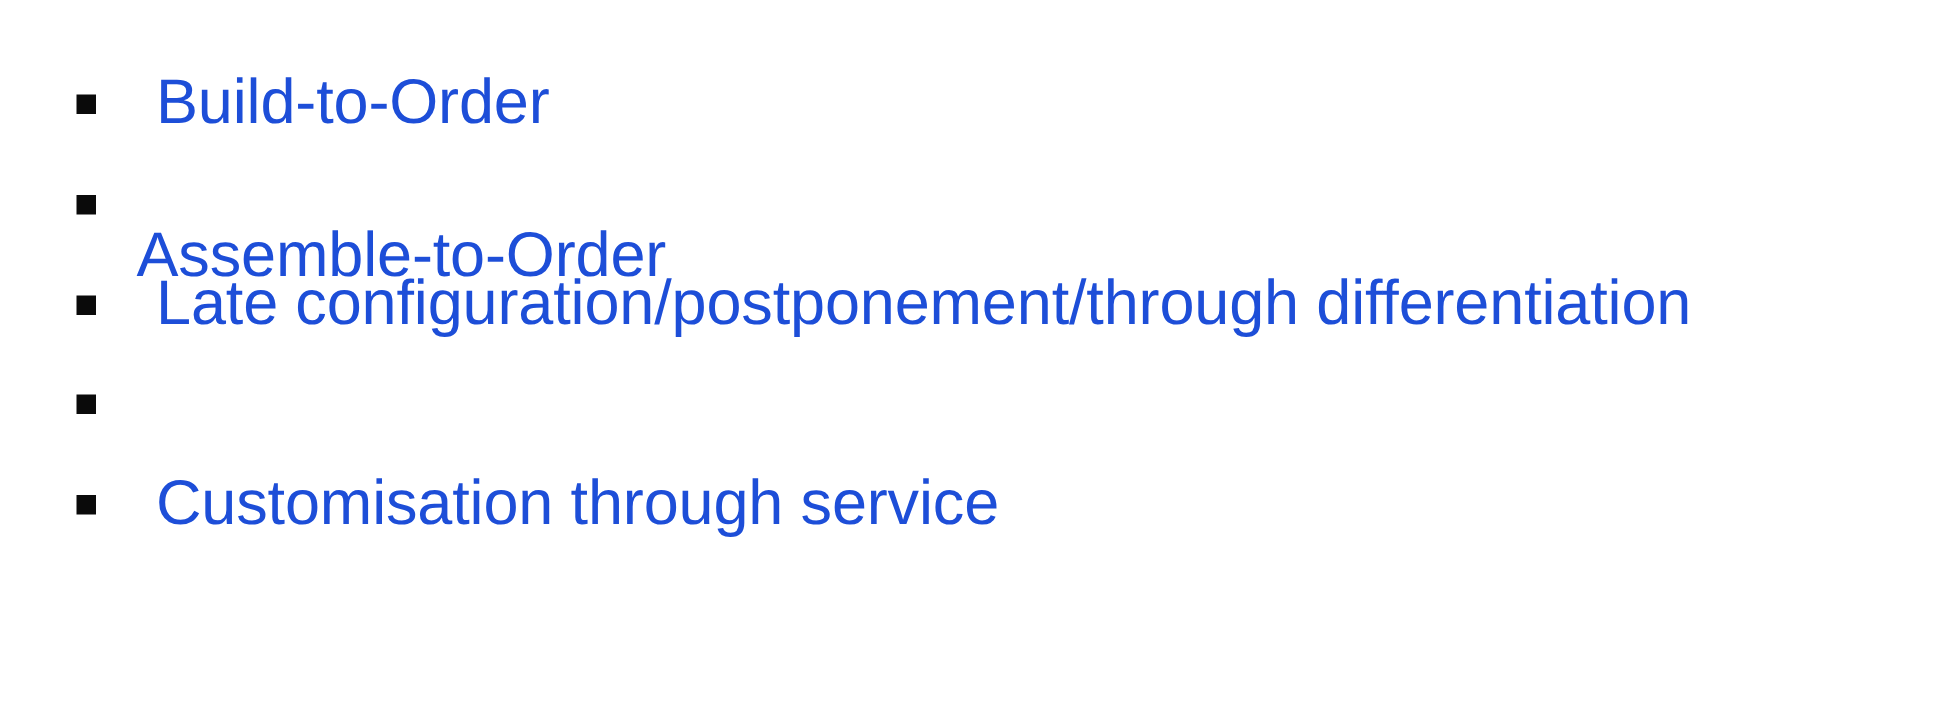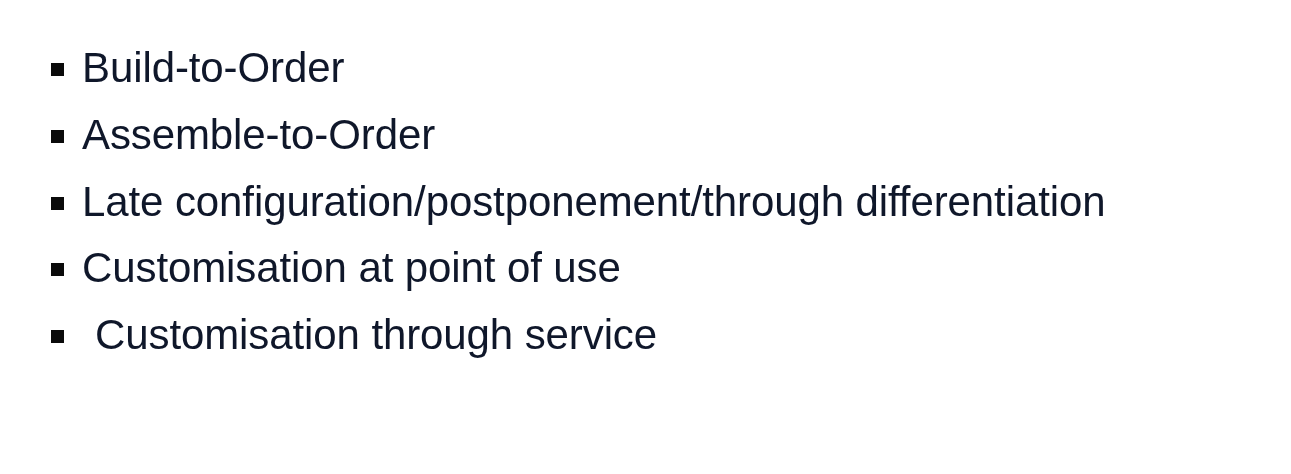--- a/index.html
+++ b/index.html
@@ -35,39 +35,39 @@
   .bullet-item {
     position: absolute;
     left: 51px;
     height: 67px;
     display: flex;
     align-items: flex-start;
     white-space: nowrap;
   }
 
   .bullet-item[data-row="0"] { top: 41px; }
-  .bullet-item[data-row="1"] { top: 108px; }
+  .bullet-item[data-row="1"] { top: 108px; flex-direction: column; }
   .bullet-item[data-row="2"] { top: 175px; }
   .bullet-item[data-row="3"] { top: 241px; }
-  .bullet-item[data-row="4"] { top: 308px; gap: 13px; }
+  .bullet-item[data-row="4"] { top: 308px; }
 
   .bullet-marker {
     flex: 0 0 auto;
     width: 13px;
     height: 13px;
     background: #0a0a0a;
     margin-top: 22px;
   }
 
   .bullet-text {
     flex: 0 0 auto;
-    margin-left: 18px;
+    margin-left: 40px;
     font-size: 42px;
     line-height: 54px;
-    color: #0f172a;
+    color: #1d4ed8;
     letter-spacing: -0.1px;
     font-weight: 400;
   }
 </style>
 </head>
 <body>
 
 <div id="slide">
 
   <ul id="bullet-list">
@@ -82,21 +82,20 @@
       <span class="bullet-text">Assemble-to-Order</span>
     </li>
 
     <li class="bullet-item" data-row="2">
       <span class="bullet-marker"></span>
       <span class="bullet-text">Late configuration/postponement/through differentiation</span>
     </li>
 
     <li class="bullet-item" data-row="3">
       <span class="bullet-marker"></span>
-      <span class="bullet-text">Customisation at point of use</span>
     </li>
 
     <li class="bullet-item" data-row="4">
       <span class="bullet-marker"></span>
       <span class="bullet-text">Customisation through service</span>
     </li>
 
   </ul>
 
 </div>

